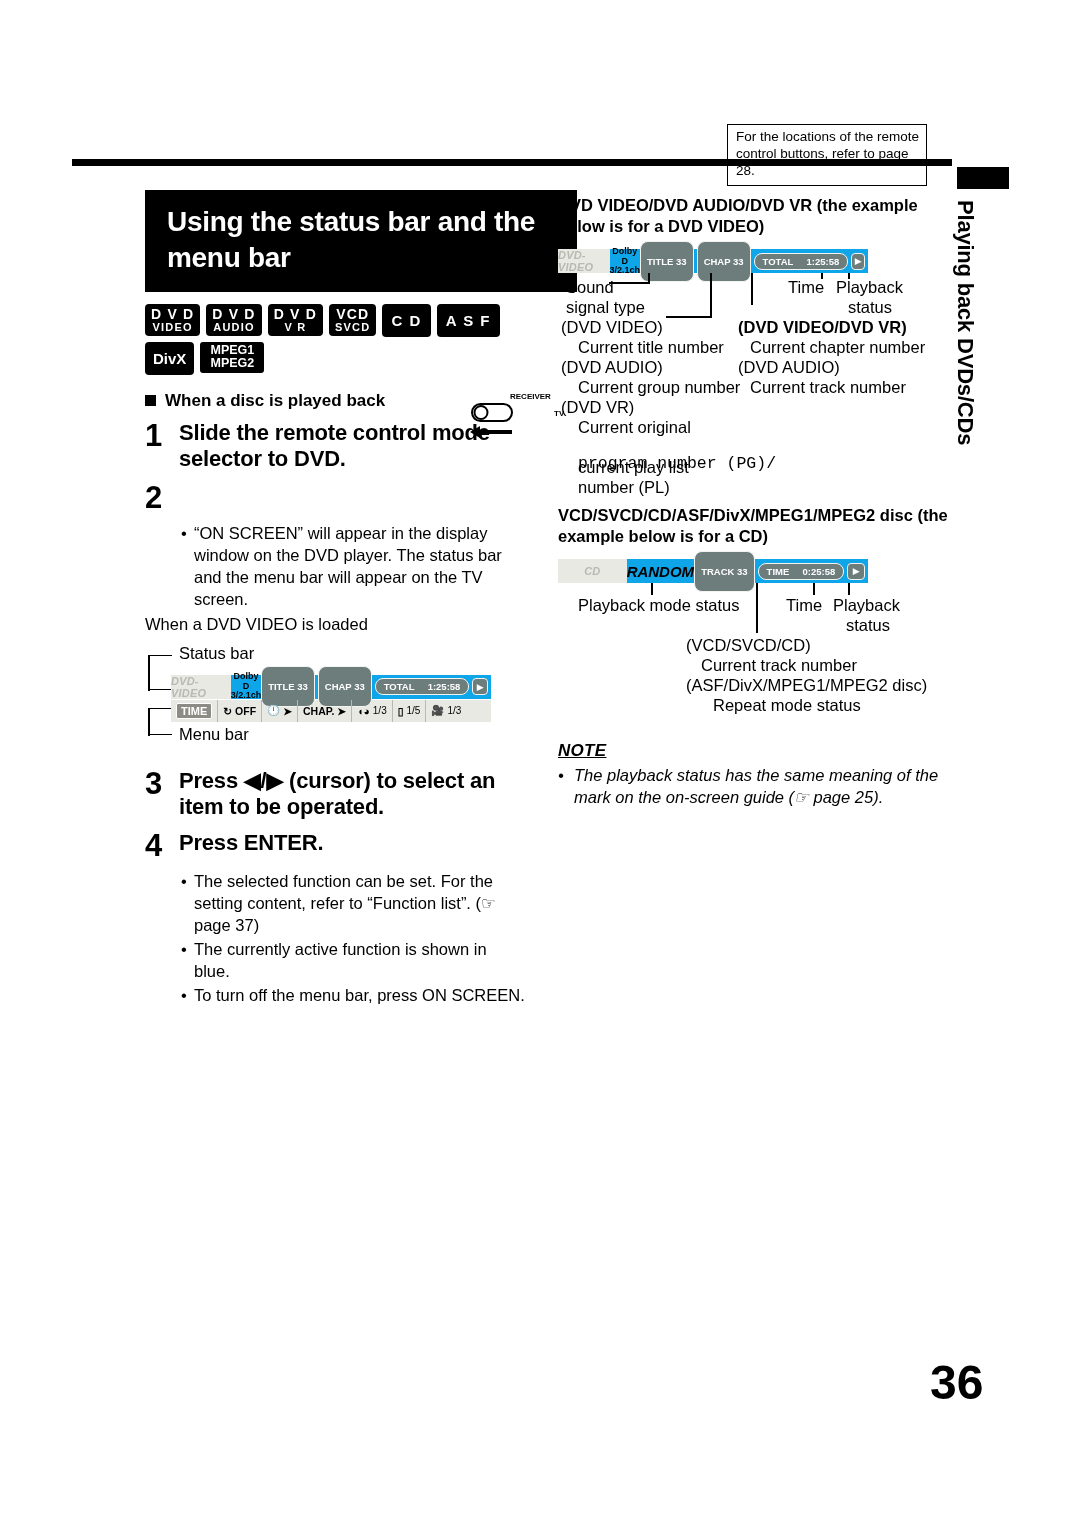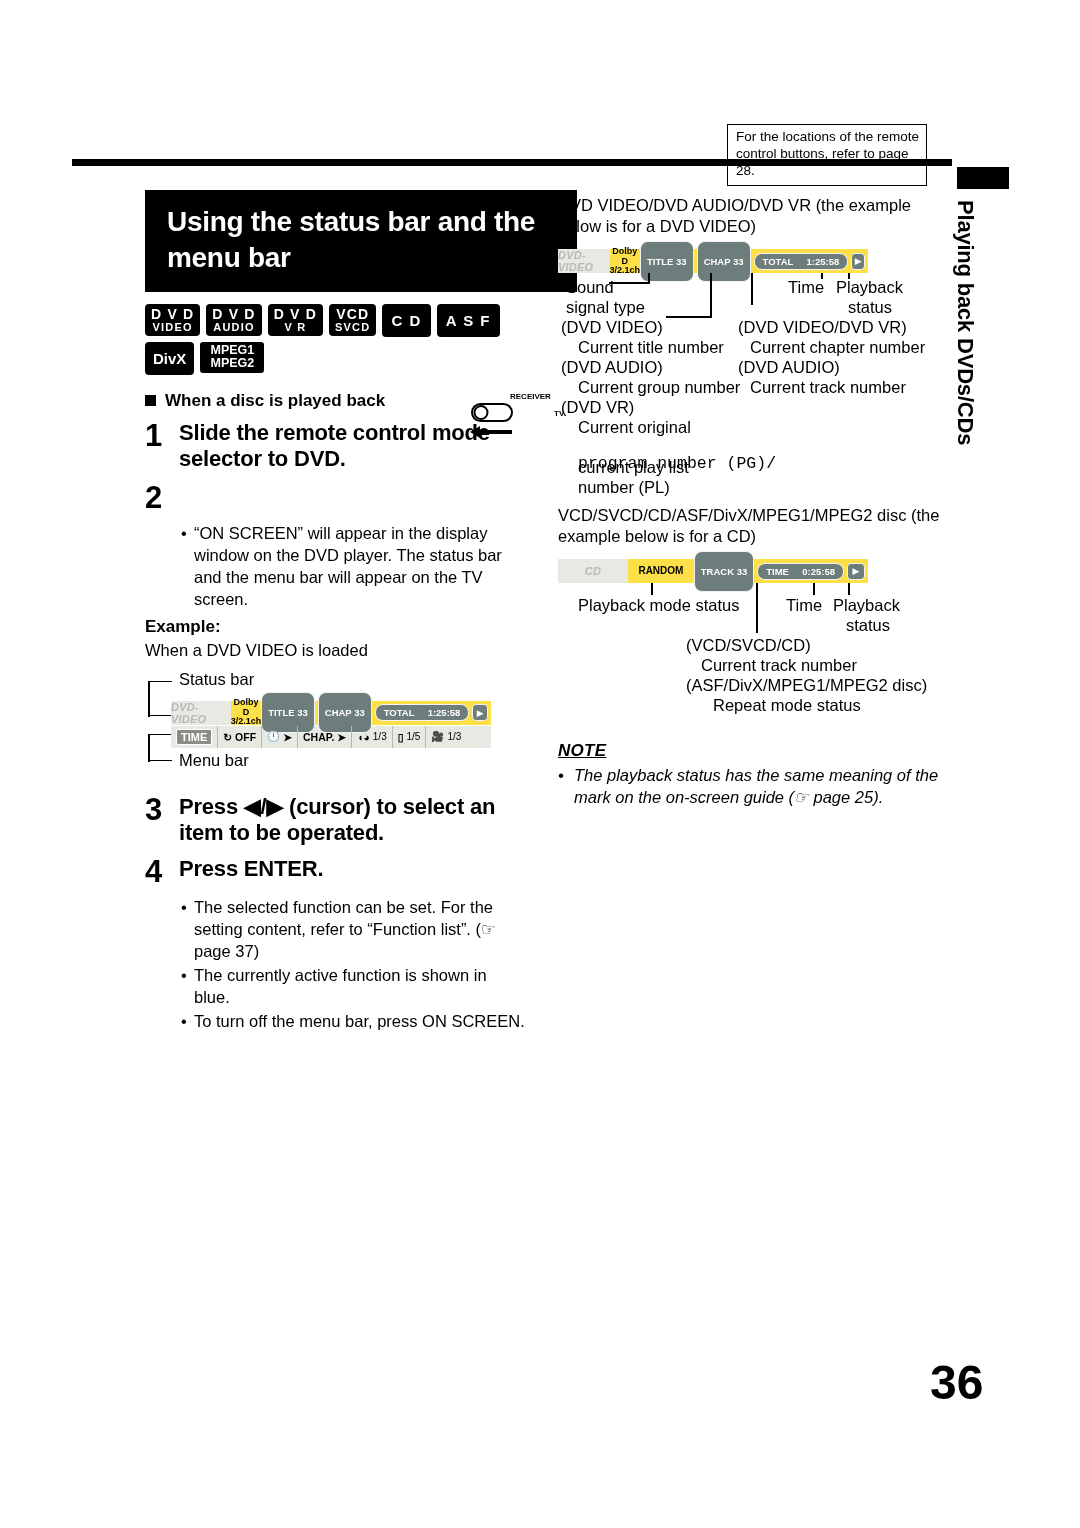--- a/index.html
+++ b/index.html
@@ -157,21 +157,21 @@
     height: 100px;
   }
   .lead-line { position: absolute; background: #000; }
 
   .sb-wrap { position: absolute; left: 26px; top: 29px; width: 320px; }
 
   .statusbar {
     display: flex;
     align-items: center;
     height: 24px;
-    background: #fde047;
+    background: #0ea5e9;
     font-size: 9px;
   }
   .sb-disc {
     width: 70px; height: 24px;
     background: #e9e9e4;
     color: #b9b9b2;
     font-weight: bold;
     font-size: 11px;
     letter-spacing: 0.2px;
     display: flex; align-items: center; justify-content: center;
@@ -248,21 +248,21 @@
   
   .col-right { position: absolute; left: 558px; top: 186px; width: 395px; }
 
   .rhead {
     font-size: 21px;
     font-weight: bold;
     letter-spacing: -0.3px;
     padding-bottom: 4px;
     border-bottom: 4px solid #000;
   }
-  .rpara { margin-top: 9px; font-size: 16.5px; line-height: 1.28; }
+  .rpara { margin-top: 9px; font-size: 16.5px; line-height: 1.28; font-weight: bold; }
 
   .callouts { position: relative; font-size: 16.5px; line-height: 1.3; }
   .co-line { position: absolute; background: #000; }
 
   .note-h {
     margin-top: 16px;
     font-size: 17px;
     font-weight: bold;
     font-style: italic;
     text-decoration: underline;
@@ -345,21 +345,20 @@
       <div class="step-num">2</div>
     </div>
 
     <div class="bullets">
       <div class="bullet">
         <span class="dot">•</span>
         <span class="bt">“ON SCREEN” will appear in the display window on the DVD player. The status bar and the menu bar will appear on the TV screen.</span>
       </div>
     </div>
 
-    <div class="example-lbl">Example:</div>
     <div class="example-txt">When a DVD VIDEO is loaded</div>
 
     <div class="figure-left">
 
       <div class="lead-line" style="left:3px; top:10px; width:1.5px; height:35px;"></div>
       <div class="lead-line" style="left:3px; top:9px; width:24px; height:1.5px;"></div>
       <div class="lead-line" style="left:3px; top:43px; width:24px; height:1.5px;"></div>
 
       <div class="lead-line" style="left:3px; top:62px; width:1.5px; height:28px;"></div>
       <div class="lead-line" style="left:3px; top:62px; width:24px; height:1.5px;"></div>
@@ -496,32 +495,32 @@
       <div style="position:absolute; left:3px; top:44px;">(DVD VIDEO)</div>
       <div style="position:absolute; left:20px; top:64px;">Current title number</div>
       <div style="position:absolute; left:3px; top:84px;">(DVD AUDIO)</div>
       <div style="position:absolute; left:20px; top:104px;">Current group number</div>
       <div style="position:absolute; left:3px; top:124px;text-align:center;">(DVD VR)</div>
       <div style="position:absolute; left:20px; top:144px;">Current original</div>
       <div style="position:absolute; left:20px; top:180px;font-family:Liberation Mono, monospace;">program number (PG)/</div>
       <div style="position:absolute; left:20px; top:184px;">current play list</div>
       <div style="position:absolute; left:20px; top:204px;">number (PL)</div>
 
-      <div style="position:absolute; left:180px; top:44px;">(DVD VIDEO/DVD VR)</div>
+      <div style="position:absolute; left:180px; top:44px;font-weight:bold;">(DVD VIDEO/DVD VR)</div>
       <div style="position:absolute; left:192px; top:64px;">Current chapter number</div>
       <div style="position:absolute; left:180px; top:84px;">(DVD AUDIO)</div>
       <div style="position:absolute; left:192px; top:104px;">Current track number</div>
     </div>
 
     <div class="rpara" style="margin-top:36px;">VCD/SVCD/CD/ASF/DivX/MPEG1/MPEG2 disc (the example below is for a CD)</div>
 
     <div style="margin-top:12px; width:310px;">
       <div class="statusbar">
         <div class="sb-disc">CD</div>
-        <div class="sb-sound" style="font-size:10px;">RANDOM</div>
+        <div class="sb-sound" style="font-size:15px;font-style:italic;">RANDOM</div>
         <div class="sb-chip">TRACK 33</div>
         <div class="sb-chip wide">
           <span>TIME</span>
           <span class="spacer"></span>
           <span>0:25:58</span>
         </div>
         <div class="sb-play">▶</div>
       </div>
     </div>
 

